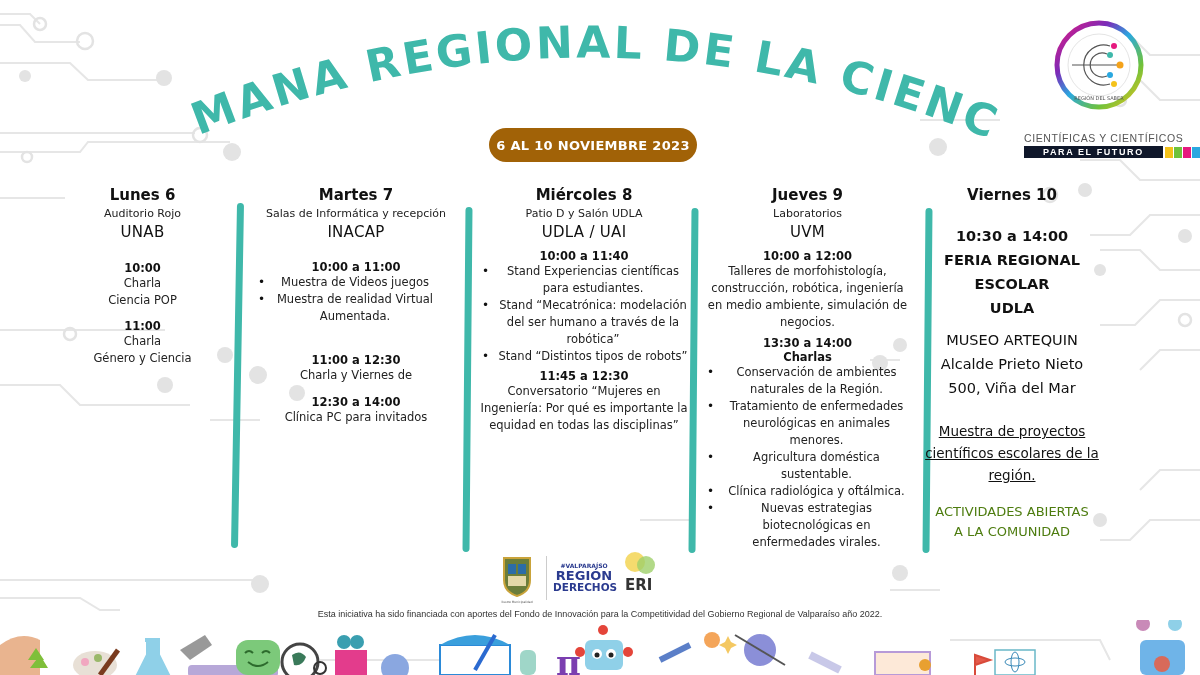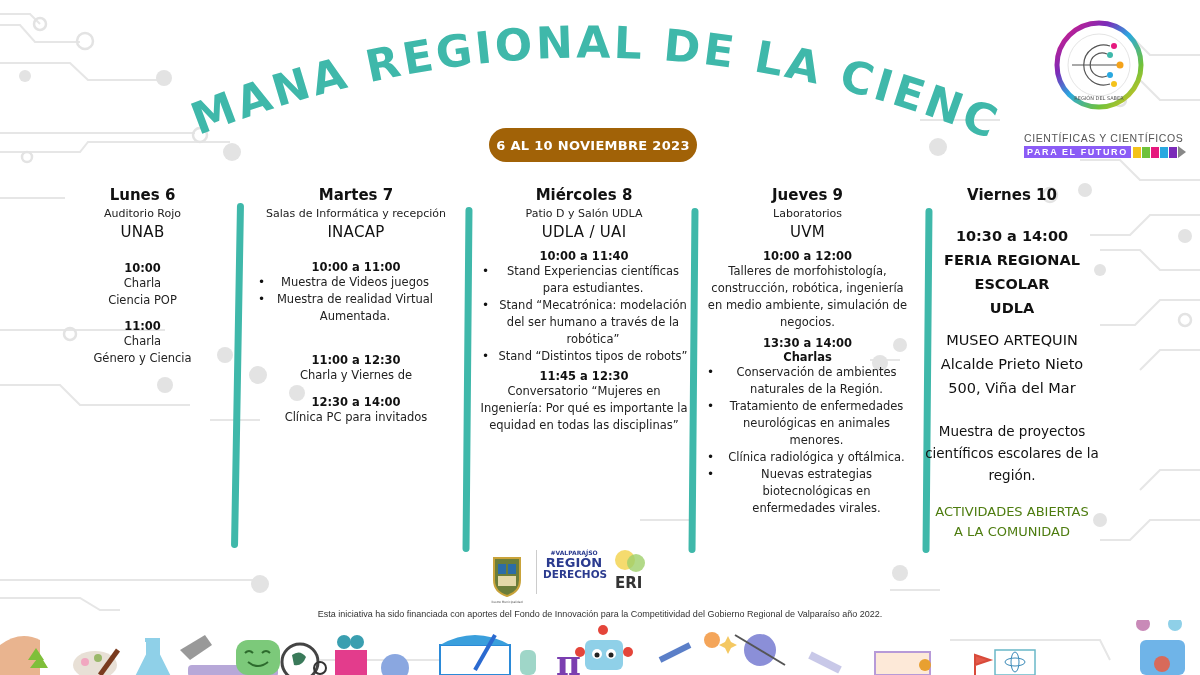--- a/index.html
+++ b/index.html
@@ -15,42 +15,42 @@
     position: absolute; left: 489px; top: 103px; width: 208px; height: 34px;
     background: #a16207; border-radius: 17px; color: #fff;
     font-family: "DejaVu Sans", sans-serif; font-weight: bold; font-size: 13px;
     display: flex; align-items: center; justify-content: center; z-index: 2; letter-spacing: 0.3px; margin-top: 25px;
   }
 
   .logo { position: absolute; left: 1052px; top: 18px; width: 94px; height: 94px; z-index: 2; }
   .tagline { position: absolute; left: 1024px; top: 132px; width: 160px; z-index: 2; }
   .tagline .l1 { font-family: "Liberation Sans", sans-serif; font-size: 10.5px; color: #555; letter-spacing: 0.6px; white-space: nowrap; }
   .tagline .l2 { margin-top: 2px; display: flex; align-items: center; }
-  .tagline .l2 span.pf { background: #8b5cf6; color: #fff; font-family: "Liberation Sans", sans-serif; font-size: 9px; font-weight: bold; letter-spacing: 1.6px; padding: 1px 3px; white-space: nowrap; }
+  .tagline .l2 span.pf { background: #0f172a; color: #fff; font-family: "Liberation Sans", sans-serif; font-size: 9px; font-weight: bold; letter-spacing: 1.6px; padding: 1px 19px; white-space: nowrap; }
   .tagline .steam { display: flex; margin-left: 2px; }
   .tagline .steam i { display: block; width: 8px; height: 11px; margin-right: 1px; }
   .tagline .arrow { width: 0; height: 0; border-top: 6px solid transparent; border-bottom: 6px solid transparent; border-left: 8px solid #888; }
 
   .divider { position: absolute; width: 7px; background: #3fb8aa; border-radius: 4px; z-index: 2; }
 
   .col { position: absolute; text-align: center; z-index: 2; font-family: "DejaVu Sans", sans-serif; }
   .day { font-weight: bold; font-size: 15px; color: #111; }
   .venue { font-size: 11px; color: #222; margin-top: 3px; }
   .inst { font-size: 15px; color: #111; margin-top: 3px; letter-spacing: 0.3px; }
   .time { font-weight: bold; font-size: 11.5px; color: #111; }
   .txt { font-size: 11.5px; color: #222; line-height: 17px; }
   .col ul { list-style: none; }
   .col li { position: relative; font-size: 11.5px; line-height: 17px; color: #222; padding-left: 18px; }
   .col li::before { content: "•"; position: absolute; left: 2px; top: 0; font-size: 12px; color: #111; }
   .big { font-size: 14.5px; line-height: 24px; color: #111; }
   .bigb { font-weight: bold; font-size: 14.5px; line-height: 24px; color: #111; }
   .midb { font-weight: normal; font-size: 13px; line-height: 20px; color: #4d7c0f; }
-  .mid { font-size: 13.5px; line-height: 22px; color: #111; }
-
-  .sponsors { position: absolute; left: 484px; top: 550px; width: 170px; height: 56px; display: flex; z-index: 2; }
+  .mid { font-size: 13.5px; line-height: 22px; color: #111; text-decoration: underline; }
+
+  .sponsors { position: absolute; left: 494px; top: 550px; width: 170px; height: 56px; display: flex; align-items: center; z-index: 2; }
   .sp-sep { width: 1px; height: 44px; background: #ccc; margin: 0 6px; }
   .footnote { position: absolute; left: 0; top: 609px; width: 1200px; text-align: center; font-family: "Liberation Sans", sans-serif; font-size: 9px; color: #333; z-index: 2; }
 
   .illus { position: absolute; left: 0; top: 620px; width: 1200px; height: 55px; z-index: 1; }
 </style>
 </head>
 <body>
 
 <svg class="circuit" viewBox="0 0 1200 675">
   <g fill="none" stroke="#e6e6e6" stroke-width="2">
@@ -229,20 +229,21 @@
   <div style="margin-top:8px">
     <div class="time">10:00 a 12:00</div>
     <div class="txt">Talleres de morfohistología, construcción, robótica, ingeniería en medio ambiente, simulación de negocios.</div>
   </div>
   <div style="margin-top:5px">
     <div class="time">13:30 a 14:00</div>
     <div class="time">Charlas</div>
     <ul>
       <li>Conservación de ambientes naturales de la Región.</li>
       <li>Tratamiento de enfermedades neurológicas en animales menores.</li>
+      <li>Agricultura doméstica sustentable.</li>
       <li>Clínica radiológica y oftálmica.</li>
       <li>Nuevas estrategias biotecnológicas en enfermedades virales.</li>
     </ul>
   </div>
 </div>
 
 <div class="col" style="left:917px; top:186px; width:190px;">
   <div class="day">Viernes 10</div>
   <div style="margin-top:20px">
     <div class="bigb">10:30 a 14:00</div>

